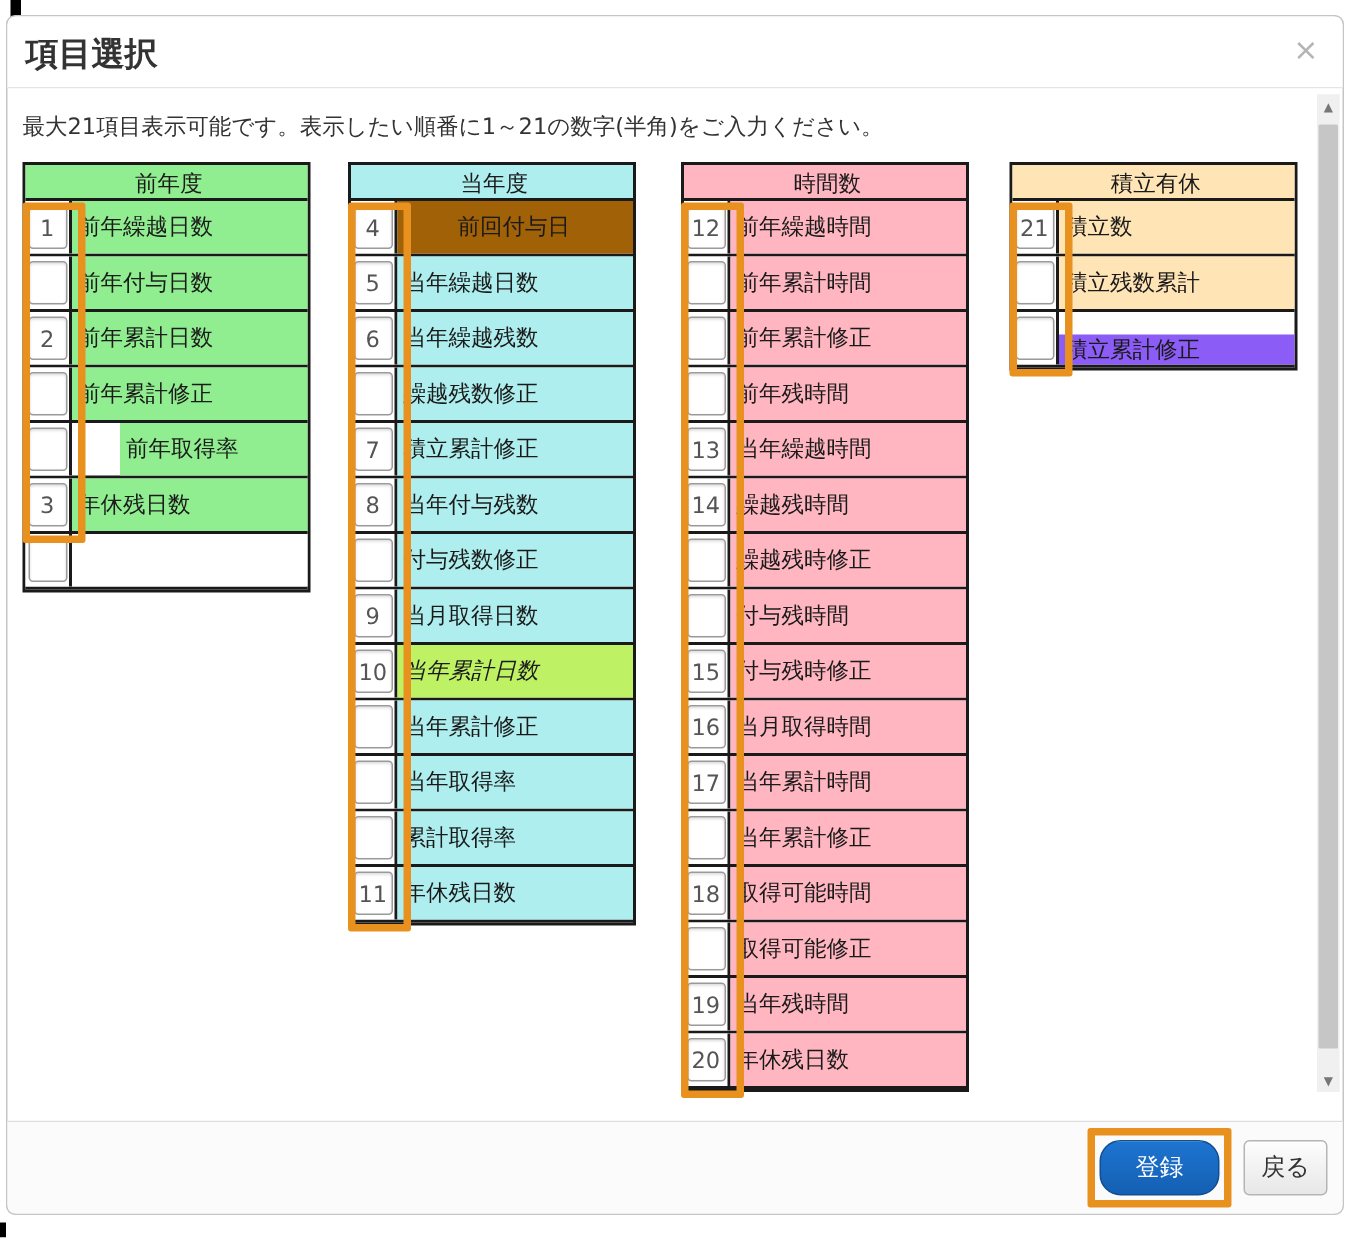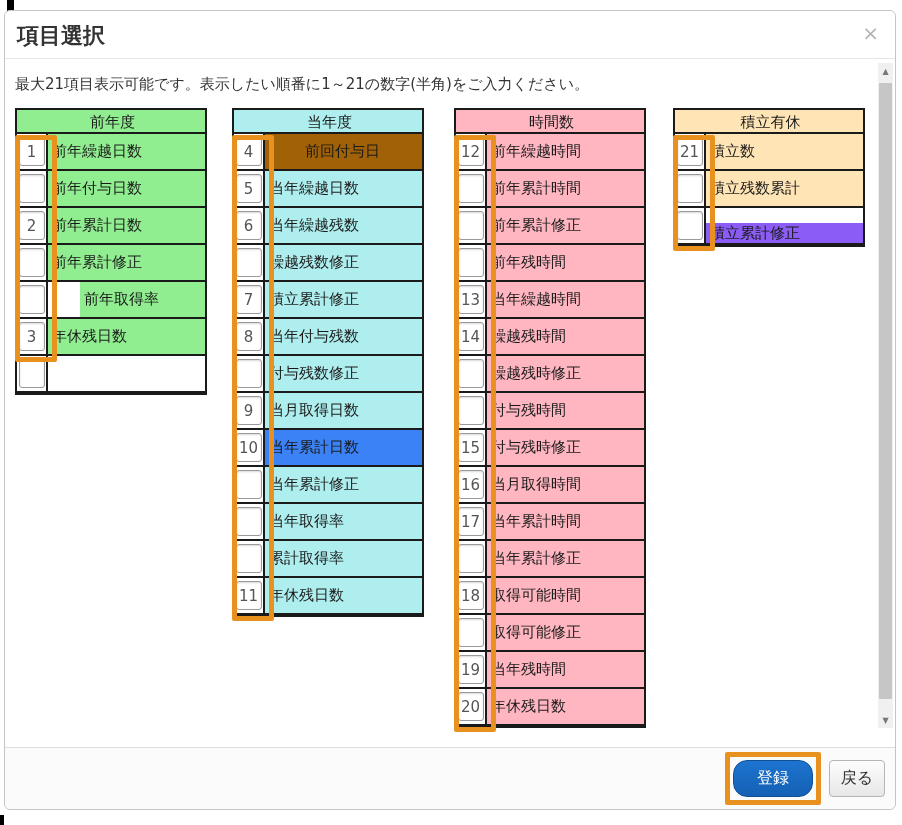--- a/index.html
+++ b/index.html
@@ -235,21 +235,21 @@
         <div class="trow">
           <div class="tcell-input">
             <input class="order-input" type="text" value="9" style="">
           </div>
           <div class="tcell-label" style="background: rgb(175, 238, 238);">当月取得日数</div>
         </div>
         <div class="trow">
           <div class="tcell-input">
             <input class="order-input" type="text" value="10" style="">
           </div>
-          <div class="tcell-label" style="background: #3b82f6;">当年累計日数</div>
+          <div class="tcell-label" style="background: #bef264; font-style: italic;">当年累計日数</div>
         </div>
         <div class="trow">
           <div class="tcell-input">
             <input class="order-input" type="text" style="">
           </div>
           <div class="tcell-label" style="background: rgb(175, 238, 238);">当年累計修正</div>
         </div>
         <div class="trow">
           <div class="tcell-input">
             <input class="order-input" type="text" style="">

